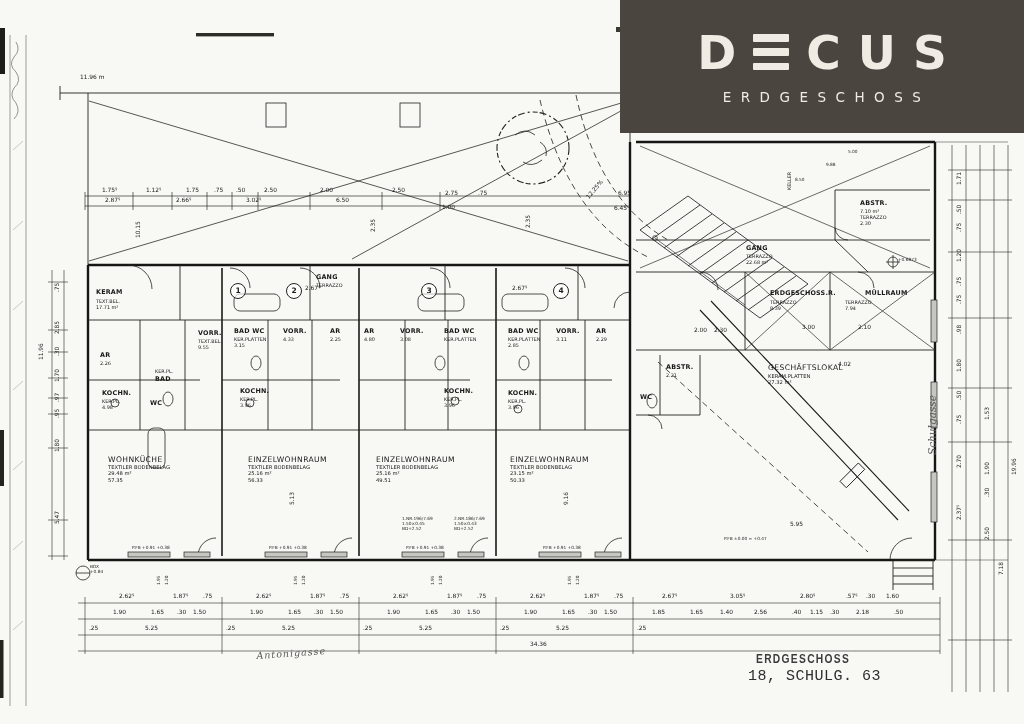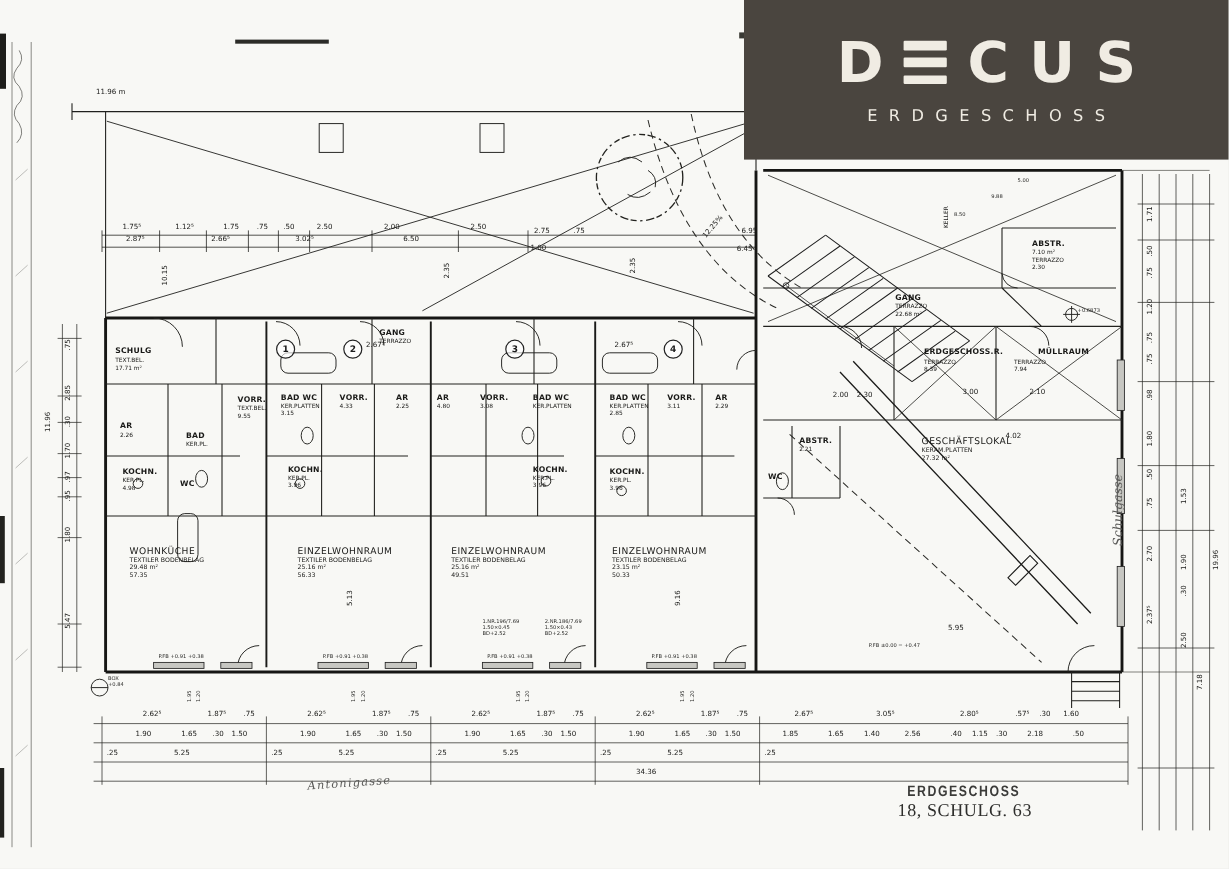--- a/index.html
+++ b/index.html
@@ -23,21 +23,21 @@
   .logo{position:absolute;left:620px;top:0;width:404px;height:133px;display:flex;
         flex-direction:column;align-items:center;justify-content:center;}
   .logo-word{display:flex;align-items:center;gap:17px;font-weight:bold;font-size:47px;line-height:1;}
   .ebars{display:flex;flex-direction:column;justify-content:space-between;width:36px;height:36px;}
   .ebar{height:7.5px;border-radius:1px;}
   .logo-sub{margin-top:13px;font-size:13.5px;font-weight:500;letter-spacing:9.5px;padding-left:9px;}
   
   .stamp{position:absolute;left:756px;top:652px;font-size:12.5px;font-weight:bold;letter-spacing:1.6px;
          color:#3b3b39;transform:scaleX(.82);transform-origin:0 0;font-family:"Liberation Sans",sans-serif;}
   .addr{position:absolute;left:748px;top:668px;font-size:15px;letter-spacing:.5px;color:#2e2e2c;
-        font-family:Liberation Serif, serif;}
+        font-family:Liberation Mono, monospace;}
 </style>
 </head>
 <body>
 
 <div id="stage">
 
 <svg width="1024" height="724" viewBox="0 0 1024 724">
 
   <g stroke="#24241f" fill="none">
     <rect x="0" y="28" width="5" height="46" fill="#1d1d1a" stroke="none"></rect>
@@ -181,26 +181,26 @@
 <span class="t i rot" style="left:370px;top:232px">2.35</span>
 <span class="t i rot" style="left:525px;top:228px">2.35</span>
 
 <span class="circ" style="left:230px;top:283px">1</span>
 <span class="circ" style="left:286px;top:283px">2</span>
 <span class="circ" style="left:421px;top:283px">3</span>
 <span class="circ" style="left:553px;top:283px">4</span>
 <span class="t i" style="left:305px;top:285px">2.67⁵</span>
 <span class="t i" style="left:512px;top:285px">2.67⁵</span>
 
-<span class="t r" style="left:96px;top:289px">SCHULG</span>
+<span class="t r" style="left:96px;top:289px">KERAM</span>
 <span class="t d" style="left:96px;top:298px">TEXT.BEL.
 17.71 m²</span>
 <span class="t r" style="left:100px;top:352px">AR</span>
 <span class="t d" style="left:100px;top:360px">2.26</span>
-<span class="t r" style="left:155px;top:360px">BAD</span>
+<span class="t r" style="left:155px;top:376px">BAD</span>
 <span class="t d" style="left:155px;top:368px">KER.PL.</span>
 <span class="t r" style="left:102px;top:390px">KOCHN.</span>
 <span class="t d" style="left:102px;top:398px">KER.PL.
 4.98</span>
 <span class="t r" style="left:150px;top:400px">WC</span>
 <span class="t r" style="left:198px;top:330px">VORR.</span>
 <span class="t d" style="left:198px;top:338px">TEXT.BEL.
 9.55</span>
 <span class="t m" style="left:108px;top:455px">WOHNKÜCHE</span>
 <span class="t md" style="left:108px;top:464px">TEXTILER BODENBELAG

